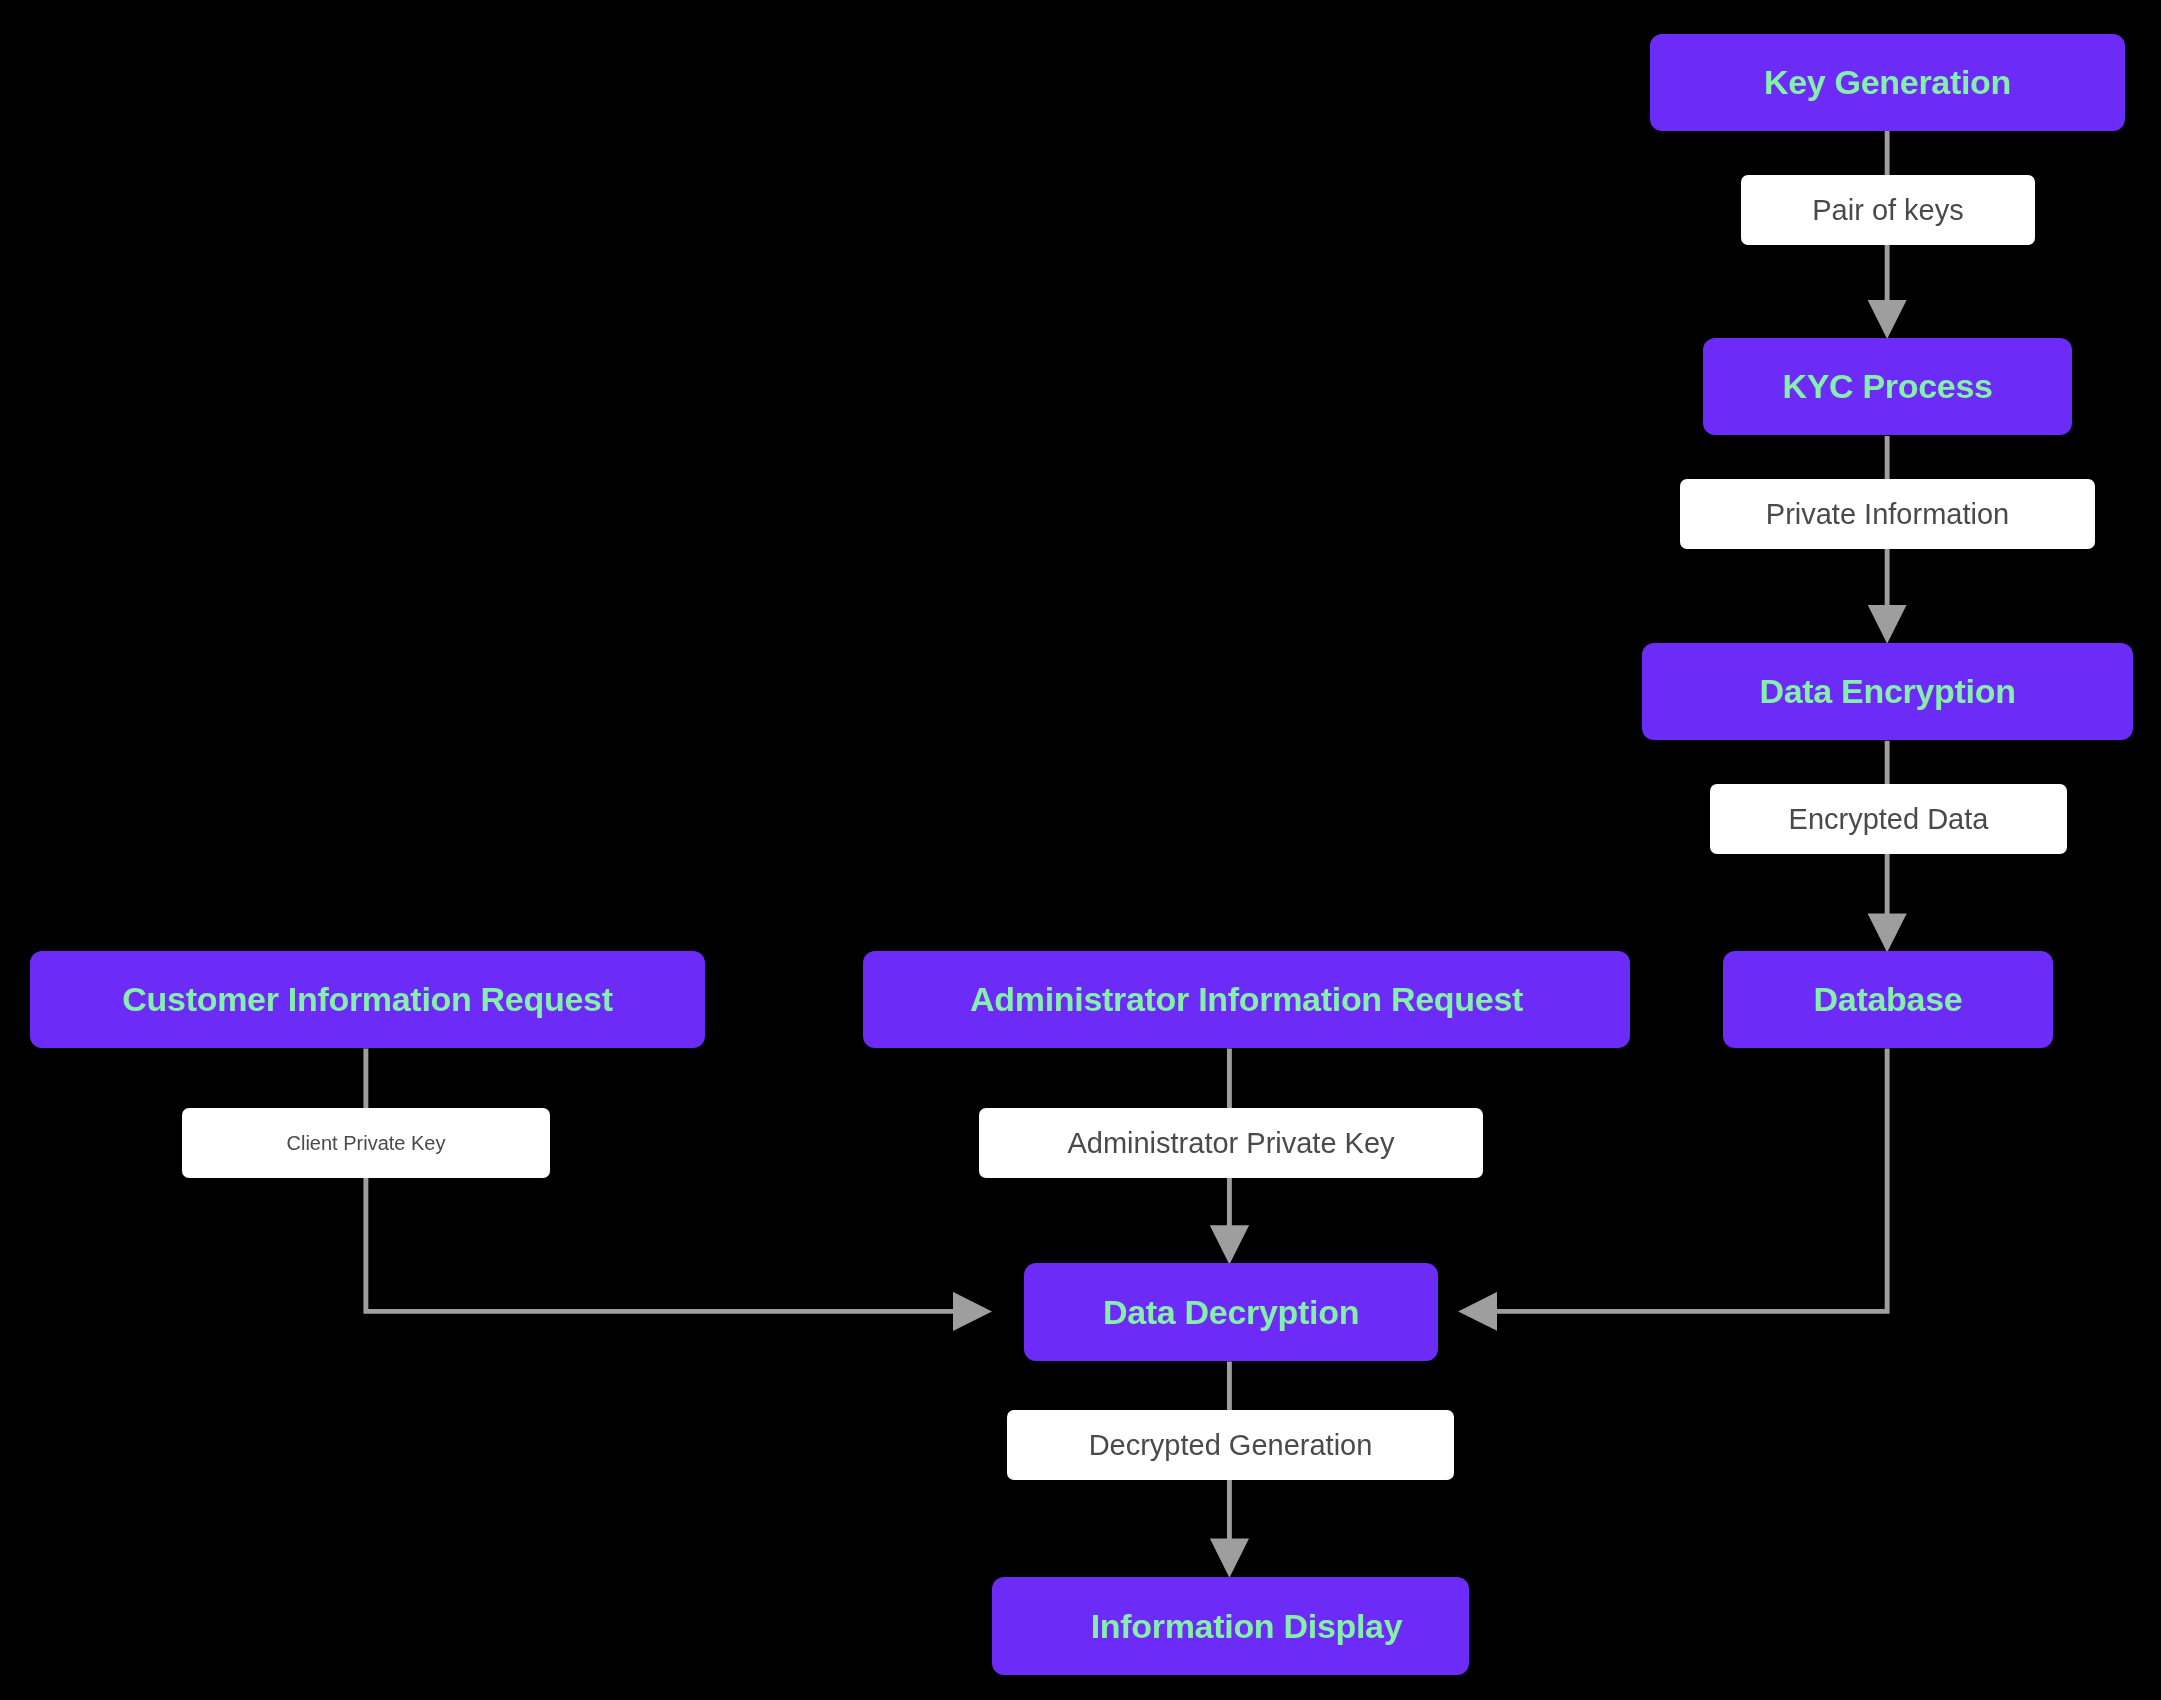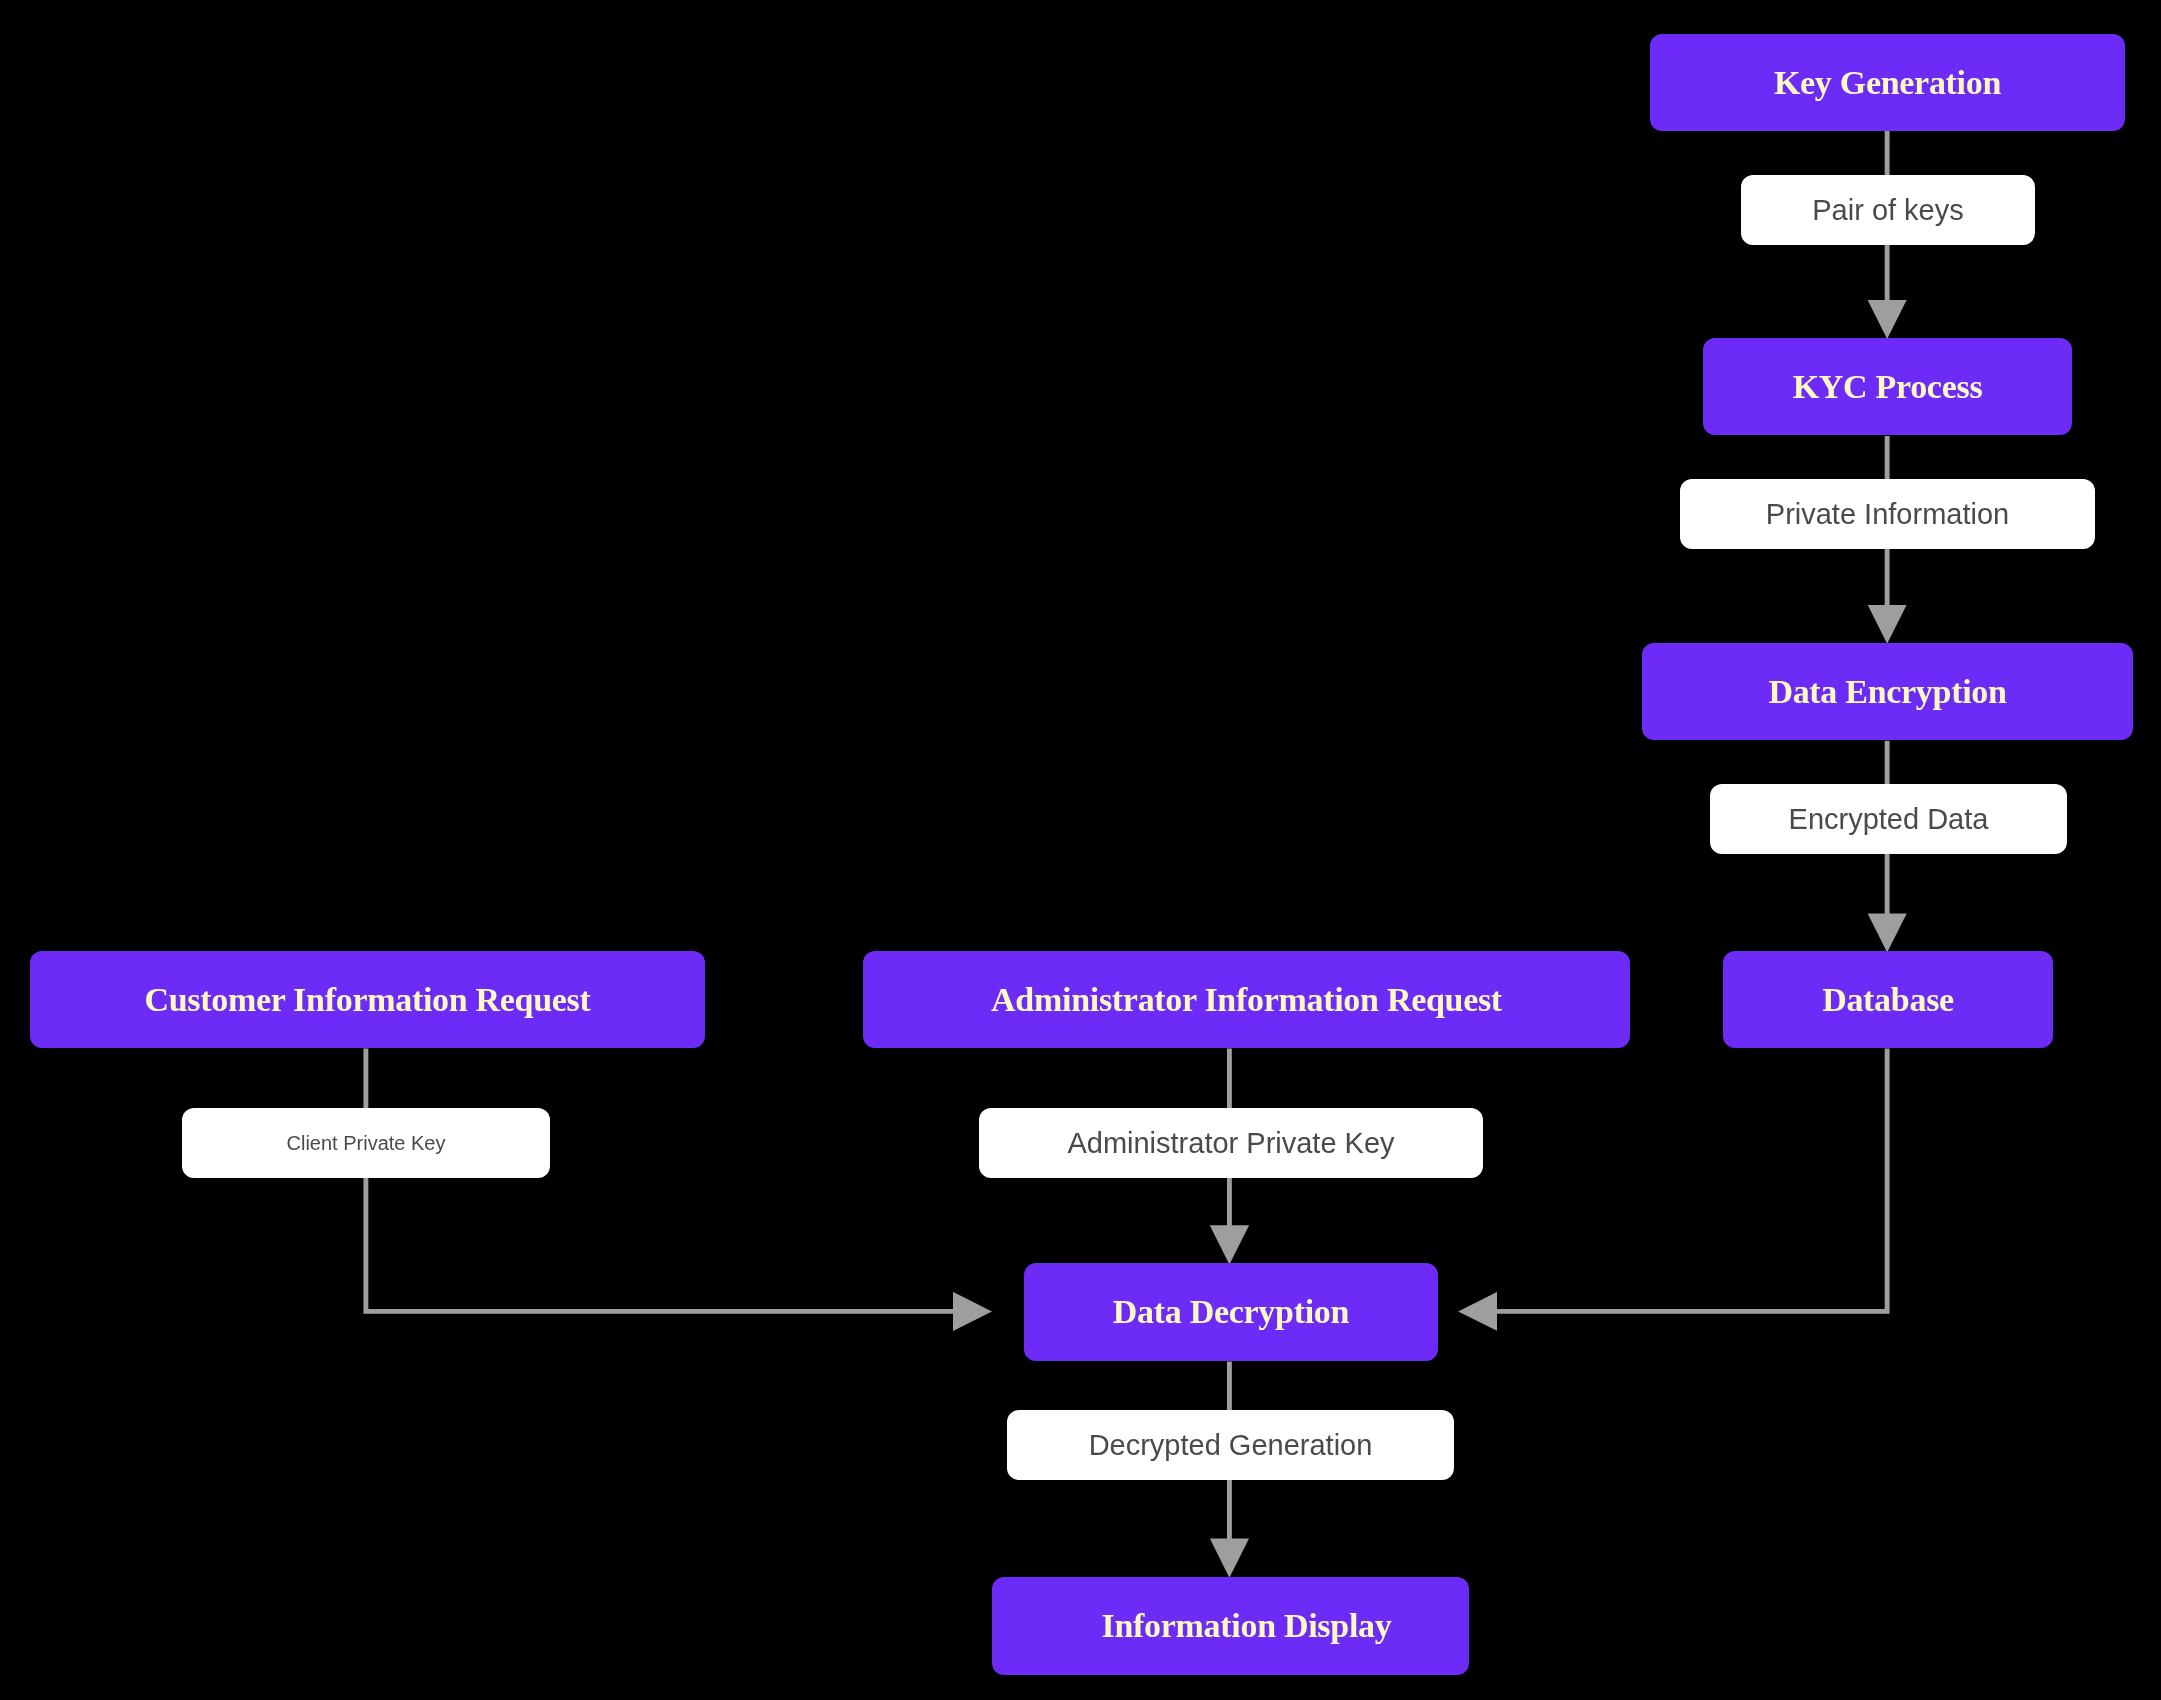--- a/index.html
+++ b/index.html
@@ -15,35 +15,34 @@
     width: 2161px;
     height: 1701px;
     background: #000000;
     overflow: hidden;
   }
   .node {
     position: absolute;
     box-sizing: border-box;
     background: #6C2BF7;
     border-radius: 12px;
-    color: #fef9c3;
+    color: #86efac;
     font-weight: bold;
     display: flex;
     align-items: center;
     justify-content: center;
     text-align: center;
     letter-spacing: -0.3px;
     z-index: 3;
-    font-family: Liberation Serif, serif;
   }
   .edge-label {
     position: absolute;
     box-sizing: border-box;
     background: #FFFFFF;
-    border-radius: 12px;
+    border-radius: 7px;
     color: #4A4A4A;
     font-weight: normal;
     display: flex;
     align-items: center;
     justify-content: center;
     text-align: center;
     white-space: nowrap;
     z-index: 4;
   }
   .conn-svg {

